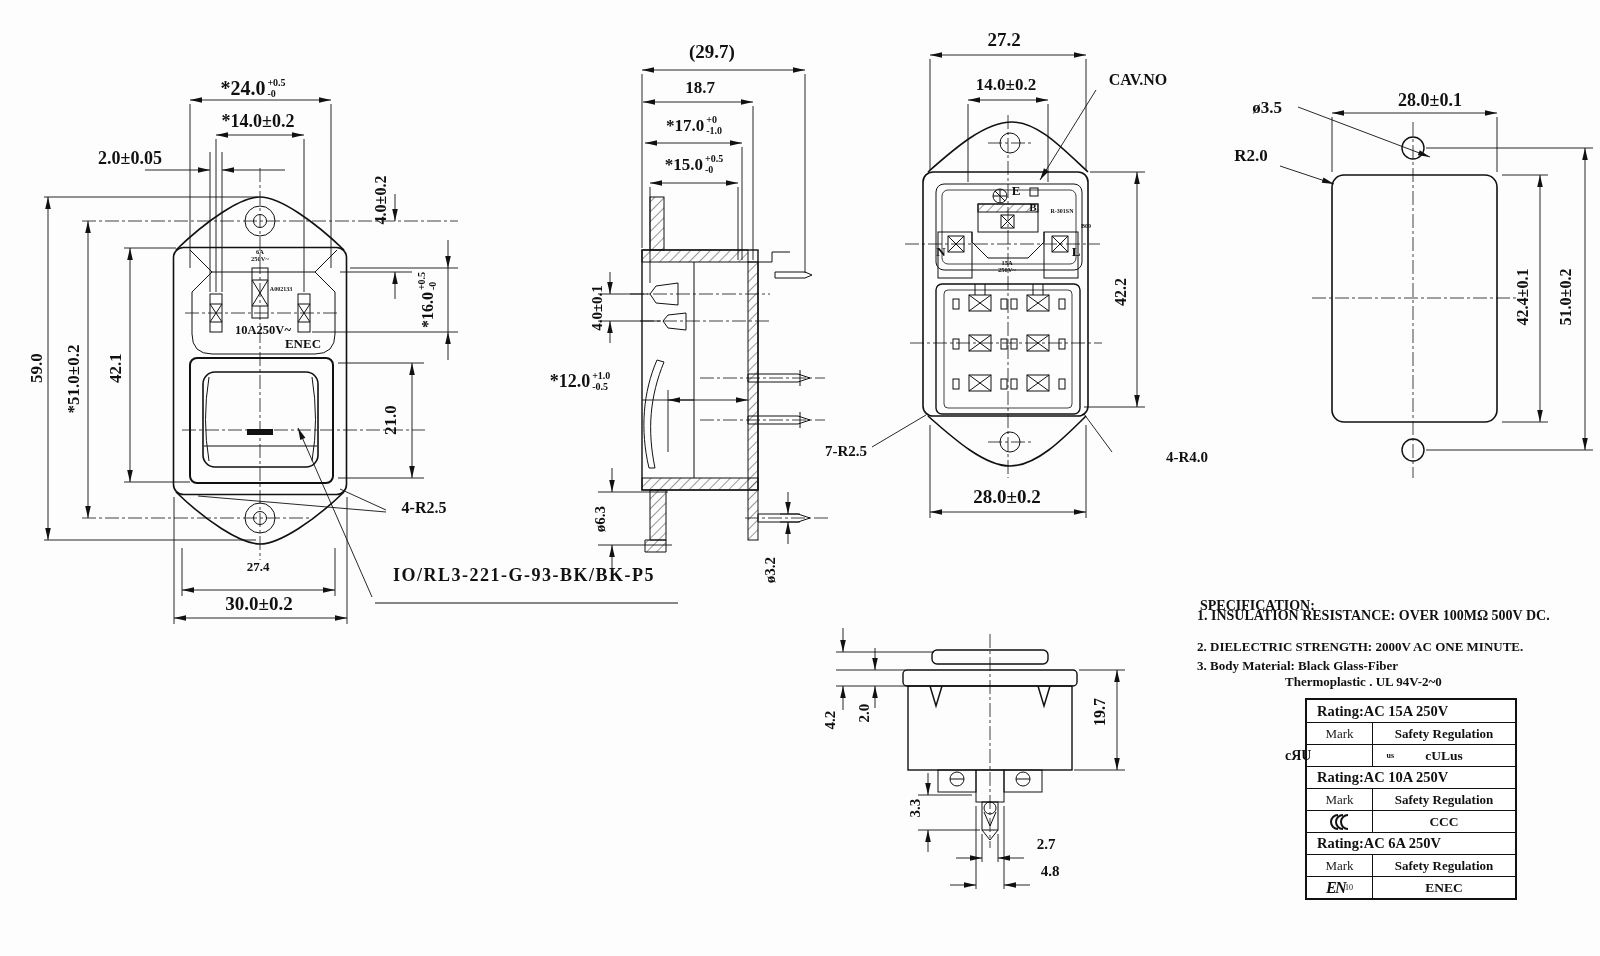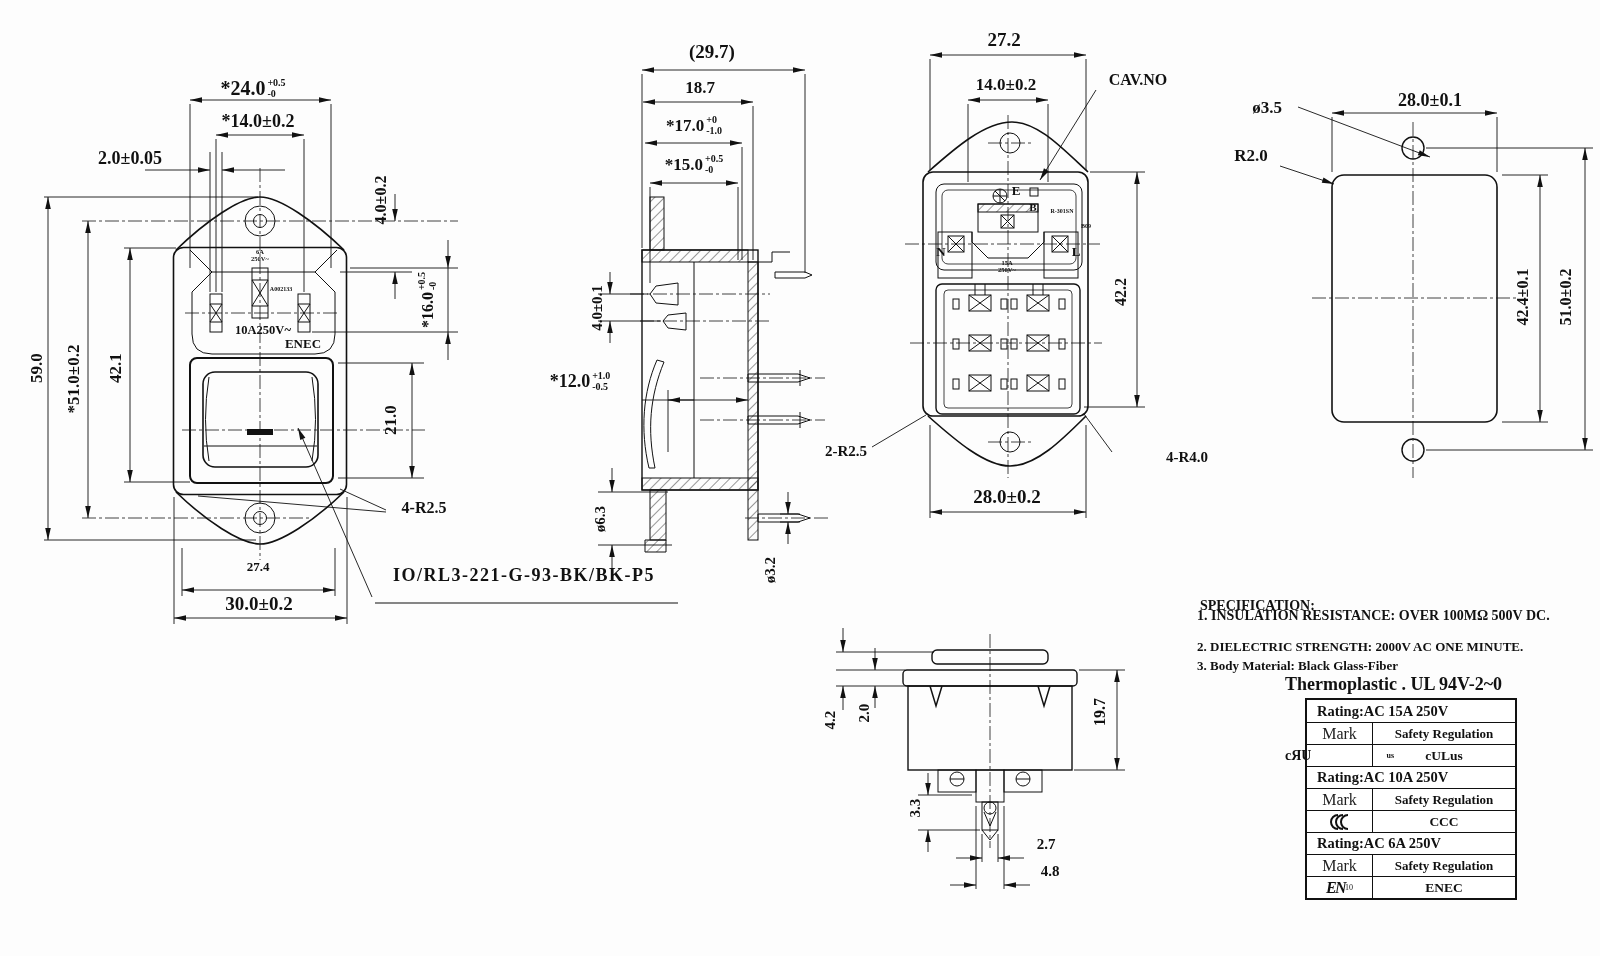--- a/index.html
+++ b/index.html
@@ -15,21 +15,21 @@
   .tiny{font-size:6.5px;line-height:1.1;white-space:pre-line;text-align:center;font-weight:700;}
   .txt{font-weight:700;}
   .title{font-size:24px;letter-spacing:5px;border-bottom:2px solid #111;padding:0 4px 3px 4px;}
   
   .rtable{position:absolute;left:1305px;top:698px;width:212px;border:2px solid #111;box-sizing:border-box;background:#fff;}
   .rrow{display:flex;height:22px;border-top:1px solid #111;box-sizing:border-box;align-items:stretch;}
   .rrow:first-child{border-top:none;}
   .rhead{padding-left:10px;display:flex;align-items:center;font-weight:700;font-size:14.5px;width:100%;}
   .rcell-l{width:66px;border-right:1px solid #111;display:flex;align-items:center;justify-content:center;box-sizing:border-box;}
   .rcell-r{flex:1;display:flex;align-items:center;justify-content:center;font-weight:700;font-size:13.5px;}
-  .markhdr{font-weight:400;font-size:16px;color:#222;}
+  .markhdr{font-weight:400;font-size:13px;color:#222;}
   .culus{font-weight:700;font-size:14px;gap:27px;}
   .culus .sub{font-size:8px;font-weight:600;margin-left:48px;}
   .enec-num{font-size:8px;}
 </style>
 </head>
 <body>
 
 <div id="sheet">
 
 <svg id="linework" width="1600" height="956" viewBox="0 0 1600 956">
@@ -415,21 +415,21 @@
 -0.5</span>
 </div>
 <div class="lblv" style="left:600px;top:519px;font-size:15px;">ø6.3</div>
 <div class="lblv" style="left:770px;top:570px;font-size:15px;">ø3.2</div>
 
 <div class="lbl" style="left:1004px;top:40px;font-size:19px;">27.2</div>
 <div class="lbl" style="left:1006px;top:85px;font-size:17px;">14.0±0.2</div>
 <div class="lbl" style="left:1138px;top:80px;font-size:16px;">CAV.NO</div>
 <div class="lblv" style="left:1121px;top:292px;font-size:16px;">42.2</div>
 <div class="lbl" style="left:1007px;top:497px;font-size:19px;">28.0±0.2</div>
-<div class="lbl" style="left:846px;top:451px;font-size:15px;">2-R2.5</div>
+<div class="lbl" style="left:846px;top:451px;font-size:15px;">7-R2.5</div>
 <div class="lbl" style="left:1146px;top:457px;font-size:15px;margin-left:41px;">4-R4.0</div>
 <div class="lbl" style="left:1016px;top:191px;font-size:13px;">E</div>
 <div class="lbl" style="left:1033px;top:207px;font-size:11px;">B</div>
 <div class="lbl" style="left:941px;top:252px;font-size:13px;">N</div>
 <div class="lbl" style="left:1076px;top:252px;font-size:13px;">L</div>
 <div class="lbl" style="left:1062px;top:211px;font-size:6px;">R-301SN</div>
 <div class="lbl" style="left:1086px;top:226px;font-size:6px;">B09</div>
 <div class="lbl tiny" style="left:1007px;top:266px;">15A
 250V~</div>
 
@@ -443,21 +443,21 @@
 <div class="lblv" style="left:864px;top:713px;font-size:15px;">2.0</div>
 <div class="lblv" style="left:1100px;top:712px;font-size:16px;">19.7</div>
 <div class="lblv" style="left:915px;top:808px;font-size:15px;">3.3</div>
 <div class="lbl" style="left:1046px;top:844px;font-size:15px;">2.7</div>
 <div class="lbl" style="left:1050px;top:871px;font-size:15px;">4.8</div>
 
 <div class="txt" style="left:1200px;top:598px;font-size:14px;">SPECIFICATION:</div>
 <div class="txt" style="left:1197px;top:608px;font-size:14px;">1. INSULATION RESISTANCE: OVER 100MΩ 500V DC.</div>
 <div class="txt" style="left:1197px;top:639px;font-size:13px;">2. DIELECTRIC STRENGTH: 2000V AC ONE MINUTE.</div>
 <div class="txt" style="left:1197px;top:658px;font-size:13px;">3. Body Material: Black Glass-Fiber</div>
-<div class="txt" style="left:1285px;top:674px;font-size:18px;">Thermoplastic . UL 94V-2~0</div>
+<div class="txt" style="left:1285px;top:674px;font-size:13px;">Thermoplastic . UL 94V-2~0</div>
 
 <div class="rtable">
   <div class="rrow">
     <div class="rhead">Rating:AC 15A 250V</div>
   </div>
   <div class="rrow">
     <div class="rcell-l markhdr">Mark</div>
     <div class="rcell-r" style="font-size:13px;">Safety Regulation</div>
   </div>
   <div class="rrow">

